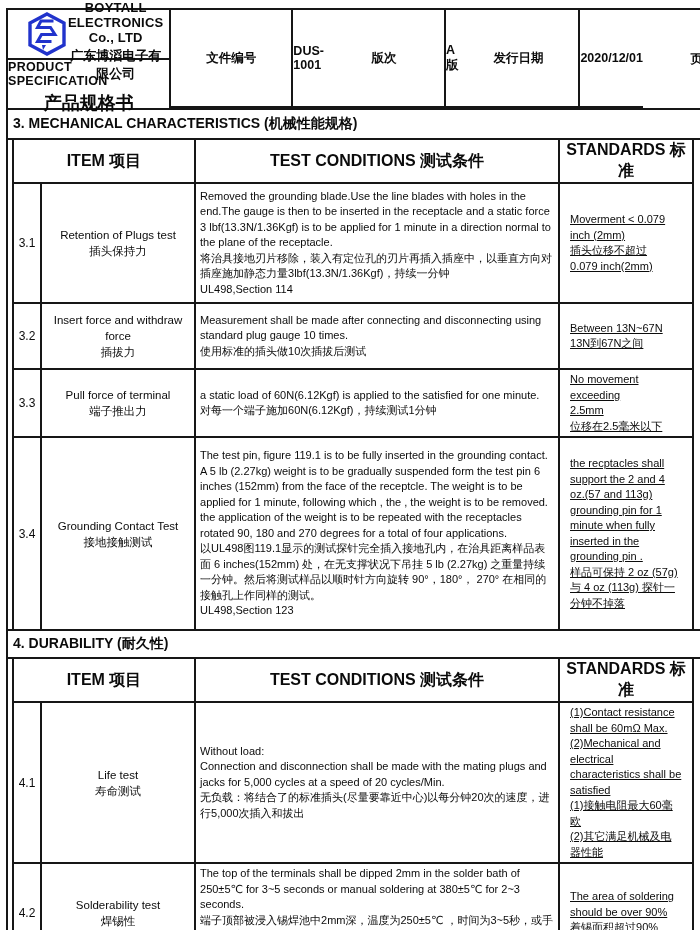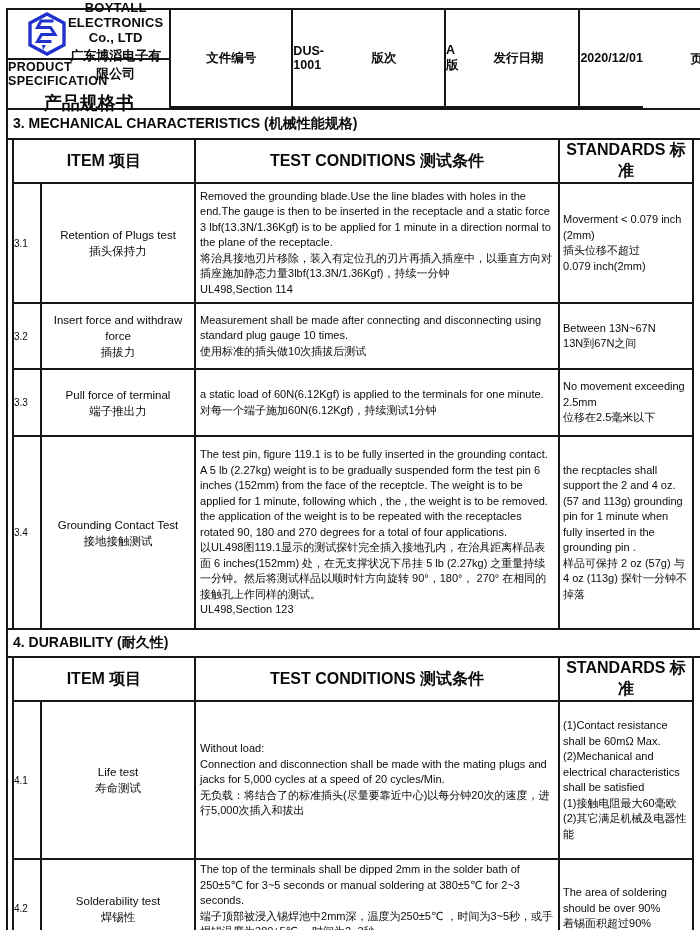--- a/index.html
+++ b/index.html
@@ -34,24 +34,24 @@
   .band-top { border-top: 2px solid #161616; margin-top: -2px; }
 
   
   table.spec { border-collapse: collapse; table-layout: fixed; width: 680px; margin: -2px 4px 0 4px; }
   table.spec td, table.spec th { border: 2px solid #161616; }
   col.c-no { width: 28px; }
   col.c-name { width: 154px; }
   col.c-cond { width: 364px; }
   col.c-std { width: 134px; }
   th.colhead { font-size: 16px; font-weight: bold; text-align: center; vertical-align: middle; }
-  td.no-cell { vertical-align: middle; font-size: 10px; }
+  td.no-cell { text-align: center; vertical-align: middle; font-size: 12px; }
   td.name-cell { text-align: center; vertical-align: middle; font-size: 11.5px; white-space: pre-line; line-height: 16px; padding: 6px 6px; }
   td.cond-cell { vertical-align: middle; font-size: 11px; line-height: 15.5px; white-space: pre-line; padding: 2px 4px; text-align: left; }
-  td.std-cell { vertical-align: middle; font-size: 11px; line-height: 15.5px; white-space: pre-line; padding: 2px 3px; text-align: left; }
+  td.std-cell { vertical-align: middle; font-size: 11px; line-height: 15.5px; white-space: pre-line; padding: 2px 10px; text-align: left; text-decoration: underline; }
 </style>
 </head>
 <body>
 
 <div class="doc">
 
   <div class="header">
     <div class="header-left">
       <div class="company-block">
         <div class="logo-wrap">
@@ -123,21 +123,21 @@
 插拔力</td>
       <td class="cond-cell">Measurement shall be made after connecting and disconnecting using standard plug gauge 10 times.
 使用标准的插头做10次插拔后测试</td>
       <td class="std-cell">Between 13N~67N
 13N到67N之间</td>
     </tr>
     <tr style="height:67px">
       <td class="no-cell">3.3</td>
       <td class="name-cell">Pull force of terminal
 端子推出力</td>
-      <td class="cond-cell"> a static load of 60N(6.12Kgf) is applied to the terminals for one minute.
+      <td class="cond-cell"> a static load of 60N(6.12Kgf) is applied to the satisfied for one minute.
 对每一个端子施加60N(6.12Kgf)，持续测试1分钟</td>
       <td class="std-cell">No movement exceeding
  2.5mm
 位移在2.5毫米以下</td>
     </tr>
     <tr style="height:193px">
       <td class="no-cell">3.4</td>
       <td class="name-cell">Grounding Contact Test
 接地接触测试</td>
       <td class="cond-cell">The test pin, figure 119.1 is to be fully inserted in the grounding contact. A 5 lb (2.27kg) weight is to be gradually suspended form the test pin 6 inches (152mm) from the face of the receptcle. The weight is to be applied for 1 minute, following which , the , the weight is to be removed. the application of the weight is to be repeated with the receptacles rotated 90, 180 and 270 degrees for a total of four applications.

